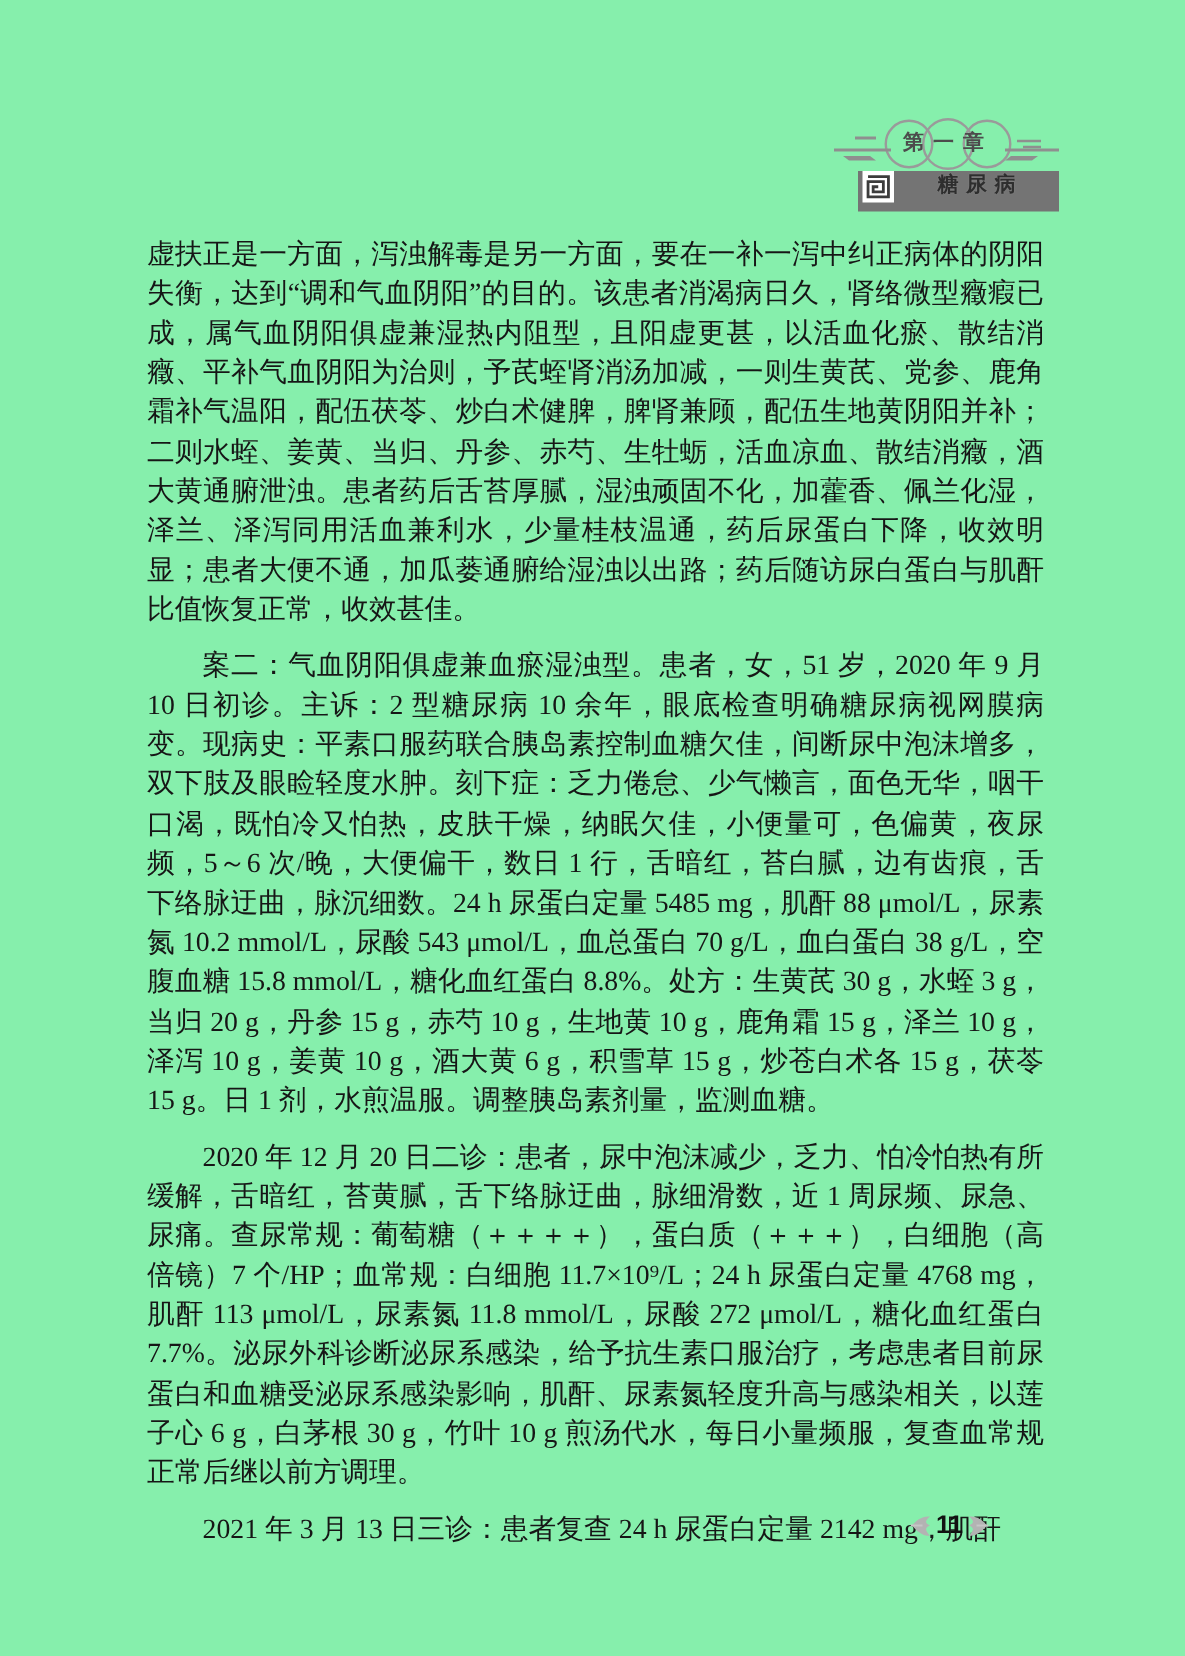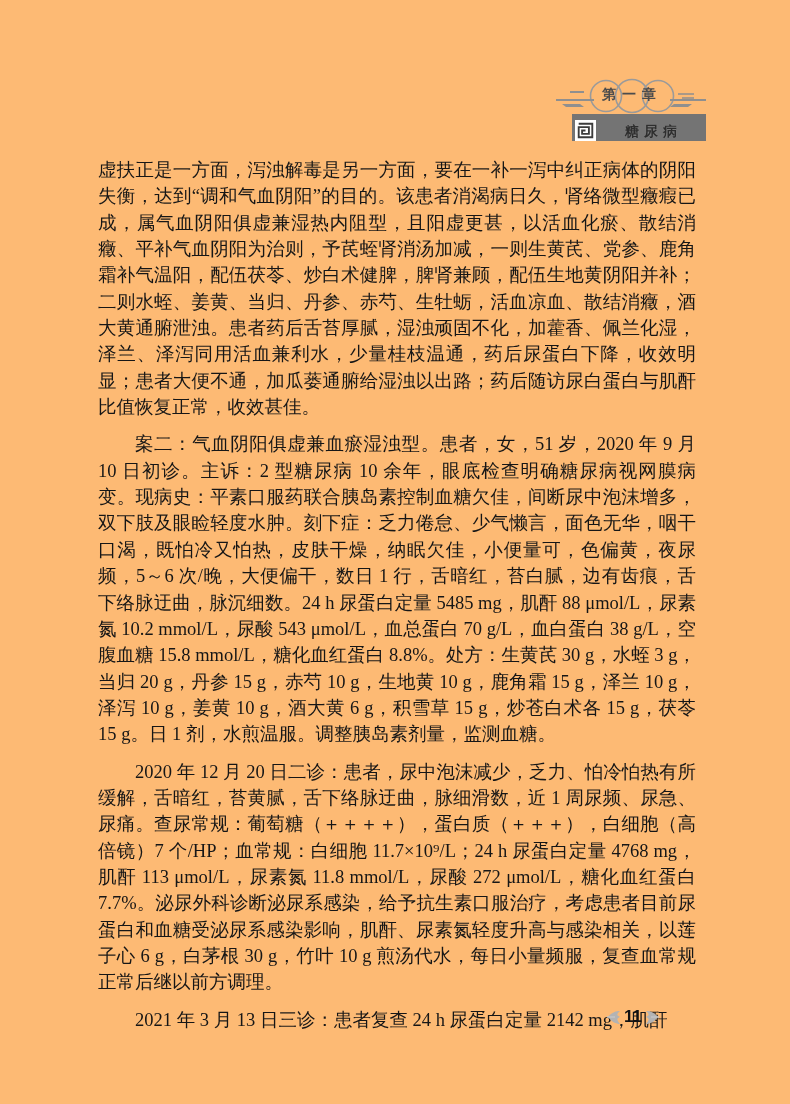--- a/index.html
+++ b/index.html
@@ -1,39 +1,39 @@
 <!DOCTYPE html>
 <html lang="zh"><head>
 <meta charset="utf-8">
 <style>
   html,body{margin:0;padding:0;background:#e8e8e8;}
   .page{
     position:relative;
     width:790px;height:1104px;
     margin:0 auto;
-    background:#fdba74;
+    background:#86efac;
     font-family:"Liberation Serif","DejaVu Serif",serif;
     color:#161616;
     overflow:hidden;
   }
   
   .chapter-header{position:absolute;top:78px;left:548px;width:165px;height:66px;}
   .cloud-wrap{position:relative;width:165px;height:36px;}
   .cloud-wrap svg{position:absolute;top:0;left:0;}
   .chapter-label{
     position:absolute;top:8px;left:38px;width:92px;
     text-align:center;
     font-size:14px;letter-spacing:6px;color:#4c4c4c;
     font-weight:bold;white-space:nowrap;
   }
   .section-bar{
     position:absolute;top:36px;left:24px;
     width:134px;height:27px;
     background:#747474;
-    display:flex;align-items:flex-end;
+    display:flex;align-items:flex-start;
     box-sizing:border-box;
   }
   .spiral-box{
     width:21px;height:21px;background:#ffffff;
     margin-left:3px;flex:0 0 auto;
     display:flex;align-items:center;justify-content:center;
   }
   .section-label{
     flex:1;text-align:center;
     font-size:14px;font-weight:bold;color:#2e2e2e;

